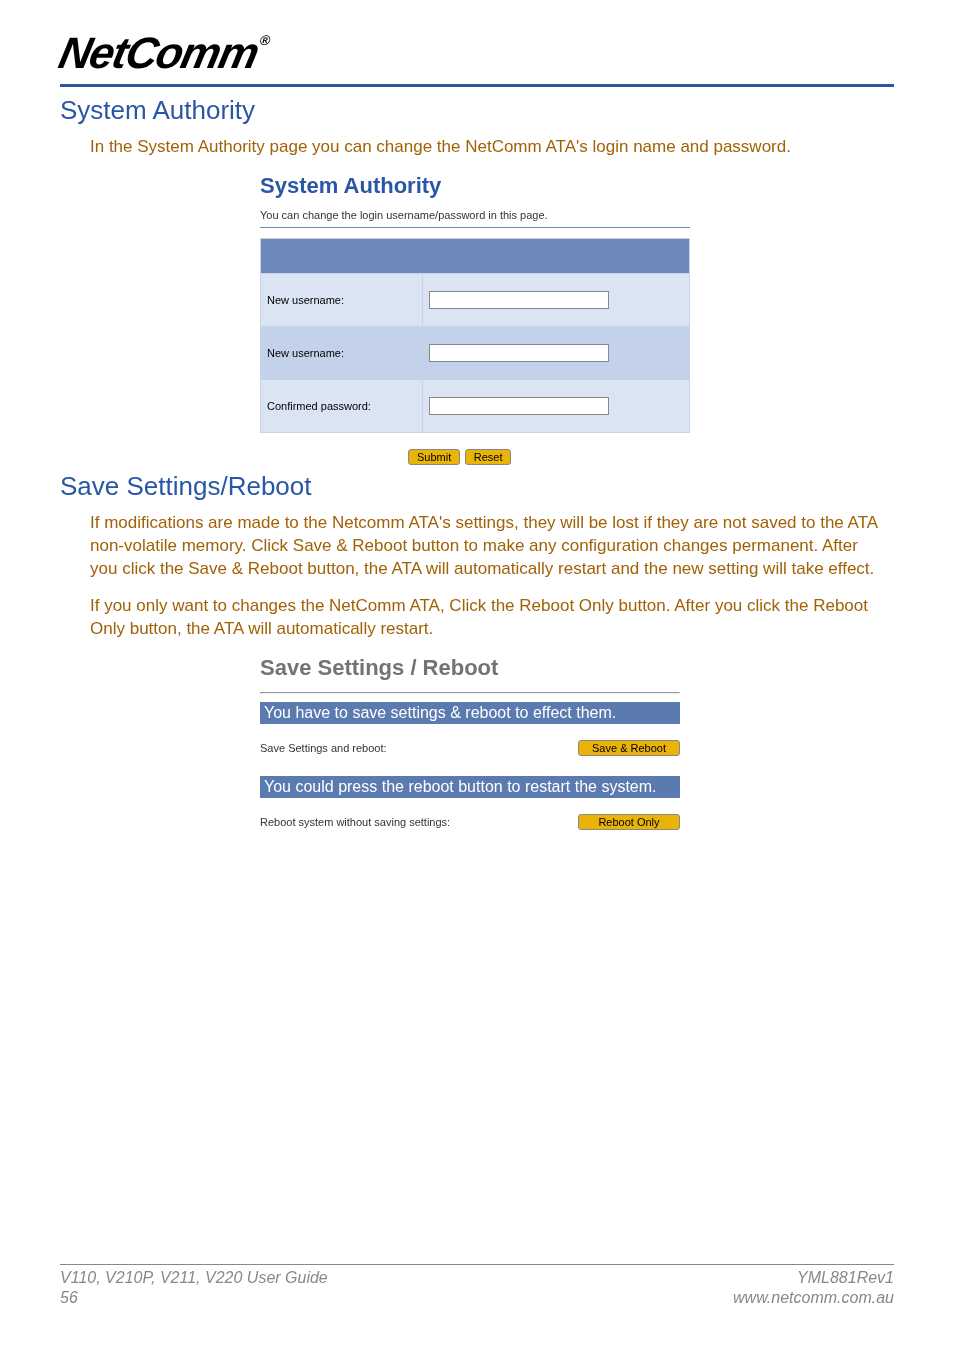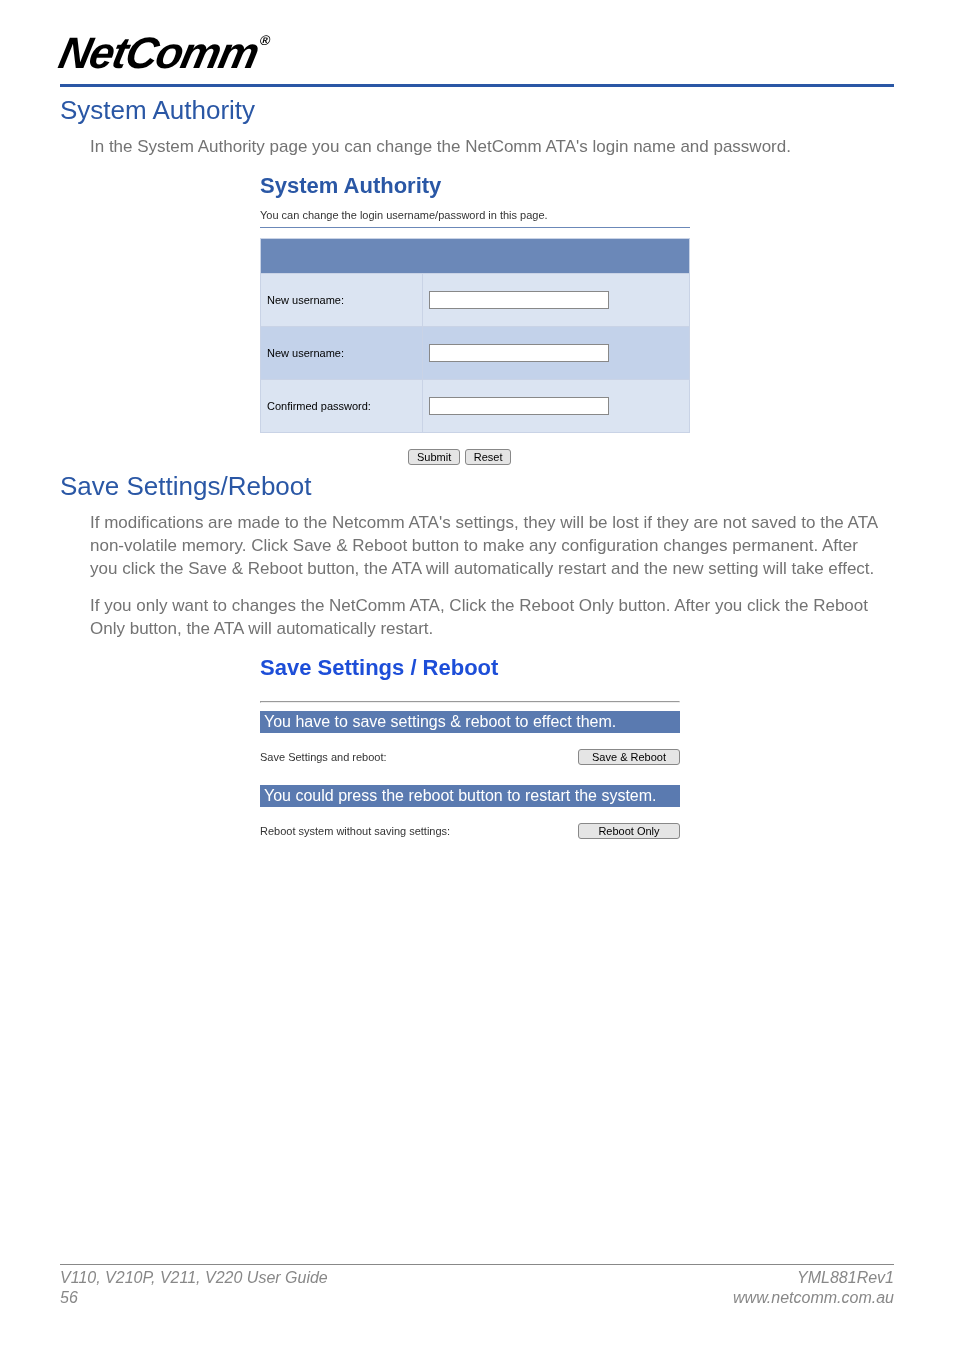--- a/index.html
+++ b/index.html
@@ -33,21 +33,21 @@
     color: #2a57a5;
     font-size: 26px;
     font-weight: 400;
     margin: 6px 0 10px 0;
     font-family: Arial, Helvetica, sans-serif;
     font-stretch: condensed;
   }
   .body-text {
     font-size: 17px;
     line-height: 1.35;
-    color: #737373;
+    color: #a16207;
     margin: 0 8px 14px 30px;
   }
   
   .embed {
     margin-left: 200px;
     width: 430px;
   }
   .embed h2 {
     color: #2a57a5;
     font-family: Verdana, Arial, sans-serif;
@@ -85,37 +85,37 @@
     height: 18px;
     font-size: 11px;
     border: 1px solid #888;
     background: #fff;
   }
   .btn-row { text-align: left; margin: 14px 0 0 148px; }
   .old-btn {
     font-family: Verdana, Arial, sans-serif;
     font-size: 11px;
     padding: 1px 8px;
-    background: #e5e5e5;
+    background: #eab308;
     border: 1px solid #888;
     border-radius: 3px;
     cursor: pointer;
   }
   
   .embed2 {
     margin-left: 200px;
     width: 420px;
     margin-top: 4px;
   }
   .embed2 h2 {
-    color: #1d4ed8;
+    color: #737373;
     font-family: Verdana, Arial, sans-serif;
     font-size: 22px;
     font-weight: 700;
-    margin: 6px 0 20px 0;
+    margin: 6px 0 11px 0;
   }
   .banner {
     background: #5a7ab0;
     color: #fff;
     font-family: Verdana, Arial, sans-serif;
     font-size: 16px;
     padding: 2px 4px;
     margin: 0 0 16px 0;
   }
   .action-row {

